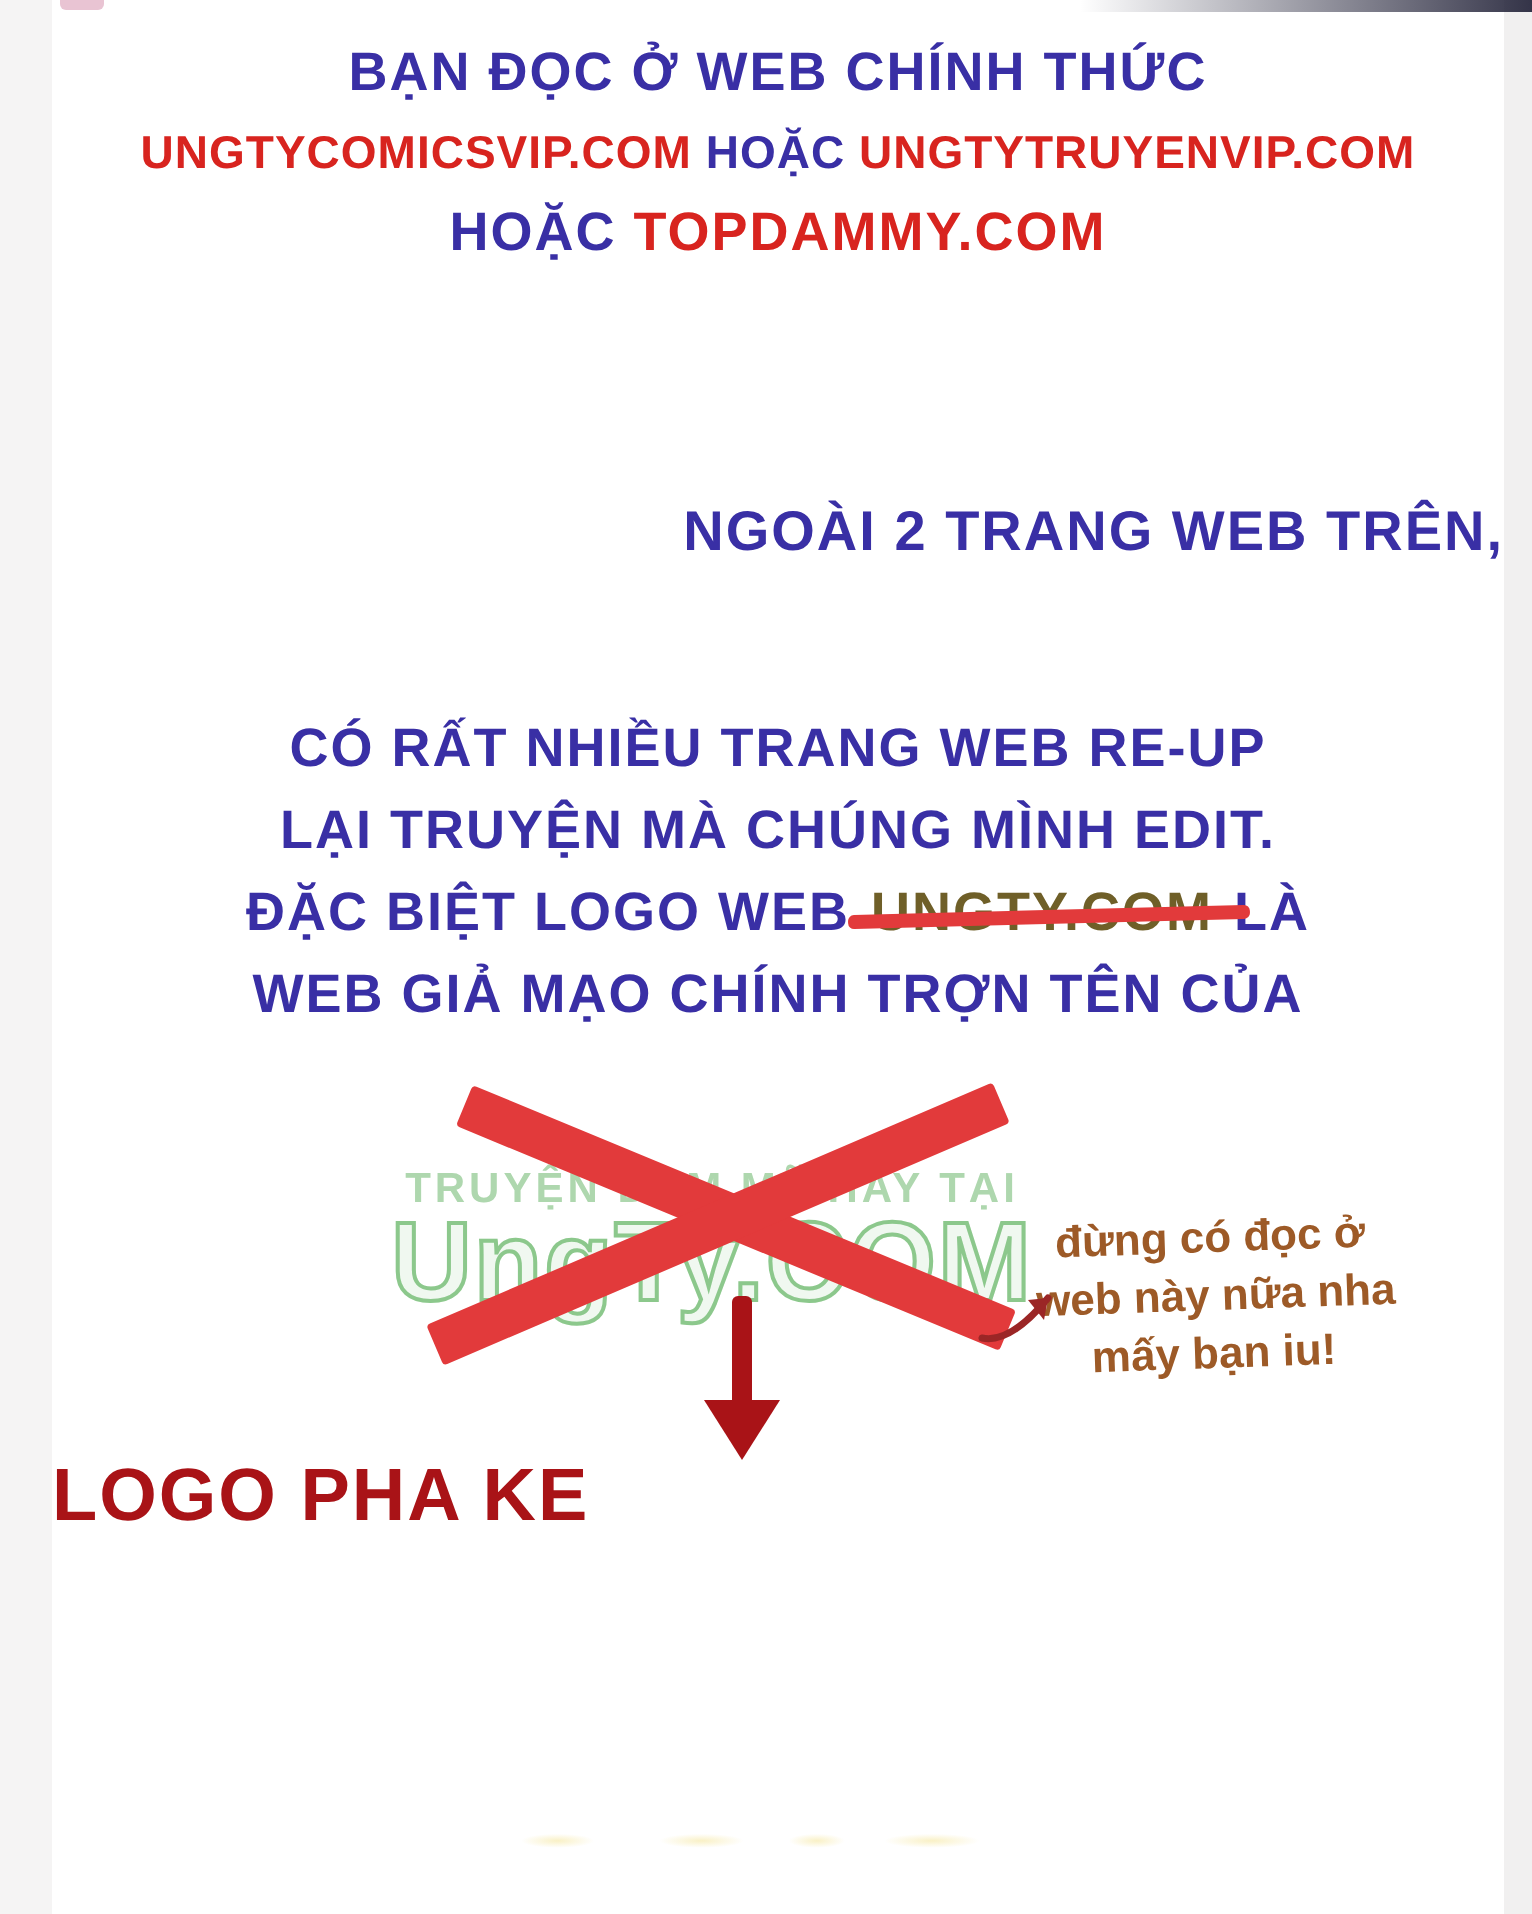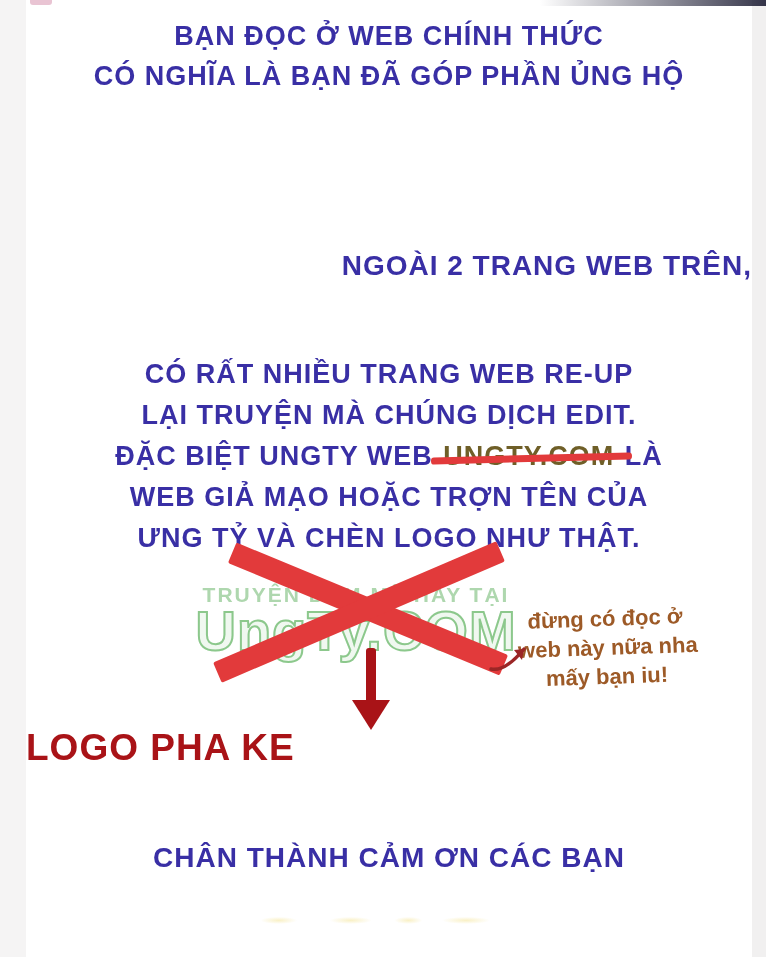--- a/index.html
+++ b/index.html
@@ -73,37 +73,44 @@
 <div class="page">
 
   <div class="edge-left"></div>
   <div class="edge-right"></div>
   <div class="top-dark-strip"></div>
   <div class="top-pink-smudge"></div>
   <div class="bottom-artifact"></div>
 
   <div class="block intro">
     <div class="line blue">BẠN ĐỌC Ở WEB CHÍNH THỨC</div>
-    <div class="line blue">CÓ NGHĨA LÀ BẠN ĐÃ GÓP PHẦN ỦNG HỘ</div>
+    <div class="line urls">
+      <span class="red">UNGTYCOMICSVIP.COM</span>
+      <span class="blue">HOẶC</span>
+      <span class="red">UNGTYTRUYENVIP.COM</span>
+    </div>
+    <div class="line">
+      <span class="blue">HOẶC</span>
+      <span class="red">TOPDAMMY.COM</span>
+    </div>
   </div>
 
   <div class="block warning">
     <div class="line blue">NGOÀI 2 TRANG WEB TRÊN,</div>
   </div>
 
   <div class="block reup">
     <div class="line blue">CÓ RẤT NHIỀU TRANG WEB RE-UP</div>
-    <div class="line blue">LẠI TRUYỆN MÀ CHÚNG DỊCH EDIT.</div>
+    <div class="line blue">LẠI TRUYỆN MÀ CHÚNG MÌNH EDIT.</div>
     <div class="line blue">
-      <span>ĐẶC BIỆT UNGTY WEB</span>
+      <span>ĐẶC BIỆT LOGO WEB</span>
       <span class="strike-wrap"><span>UNGTY.COM</span><span class="strike-bar"></span></span>
       <span>LÀ</span>
     </div>
-    <div class="line blue">WEB GIẢ MẠO HOẶC TRỢN TÊN CỦA</div>
-    <div class="line blue">ƯNG TỶ VÀ CHÈN LOGO NHƯ THẬT.</div>
+    <div class="line blue">WEB GIẢ MẠO CHÍNH TRỢN TÊN CỦA</div>
   </div>
 
   <div class="logo-tagline">TRUYỆN ĐAM MỸ HAY TẠI</div>
   <div class="logo-site">UngTy.COM</div>
   <div class="xbar xbar1"></div>
   <div class="xbar xbar2"></div>
 
   <div class="note">
     <div class="line">đừng có đọc ở</div>
     <div class="line">web này nữa nha</div>
@@ -116,16 +123,15 @@
   </svg>
 
   <svg class="arrow-down-svg" width="62" height="90" viewBox="0 0 62 90">
     <rect x="26" y="4" width="10" height="58" rx="3" fill="#a91317"></rect>
     <path d="M12,56 L50,56 L31,86 Z" fill="#a91317"></path>
   </svg>
 
   <div class="caption">LOGO PHA KE</div>
 
   <div class="block thanks">
-    <div class="line blue">CHÂN THÀNH CẢM ƠN CÁC BẠN</div>
   </div>
 
 </div>
 
 </body></html>

